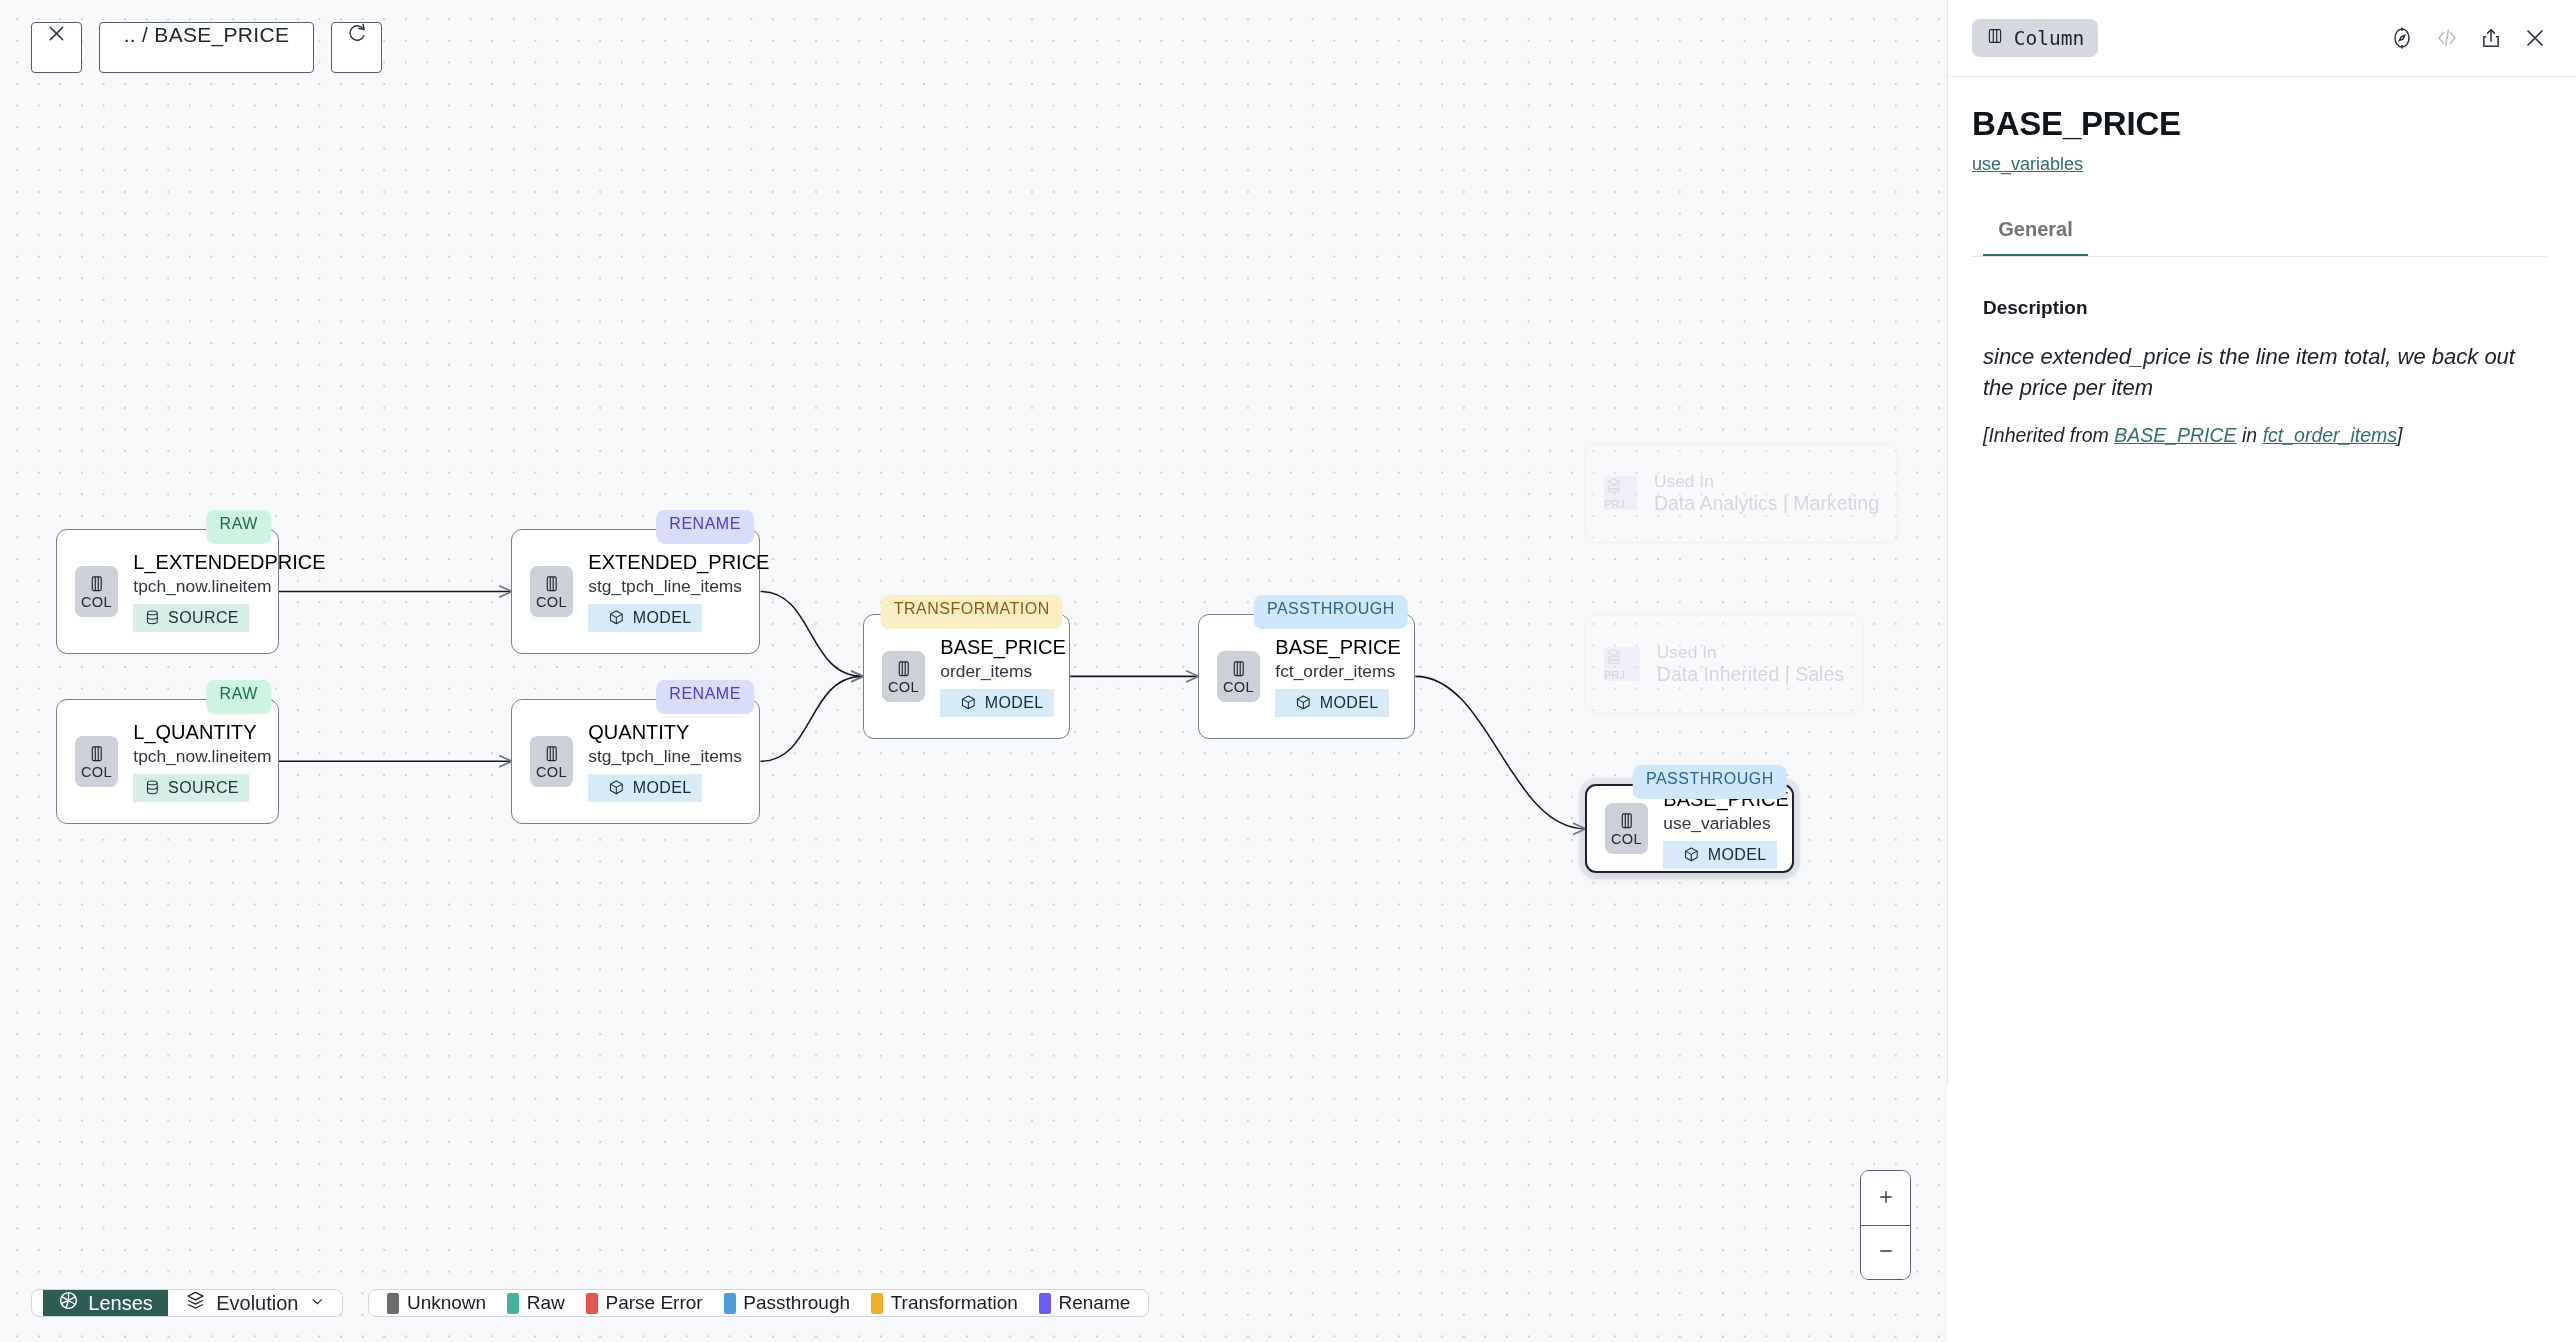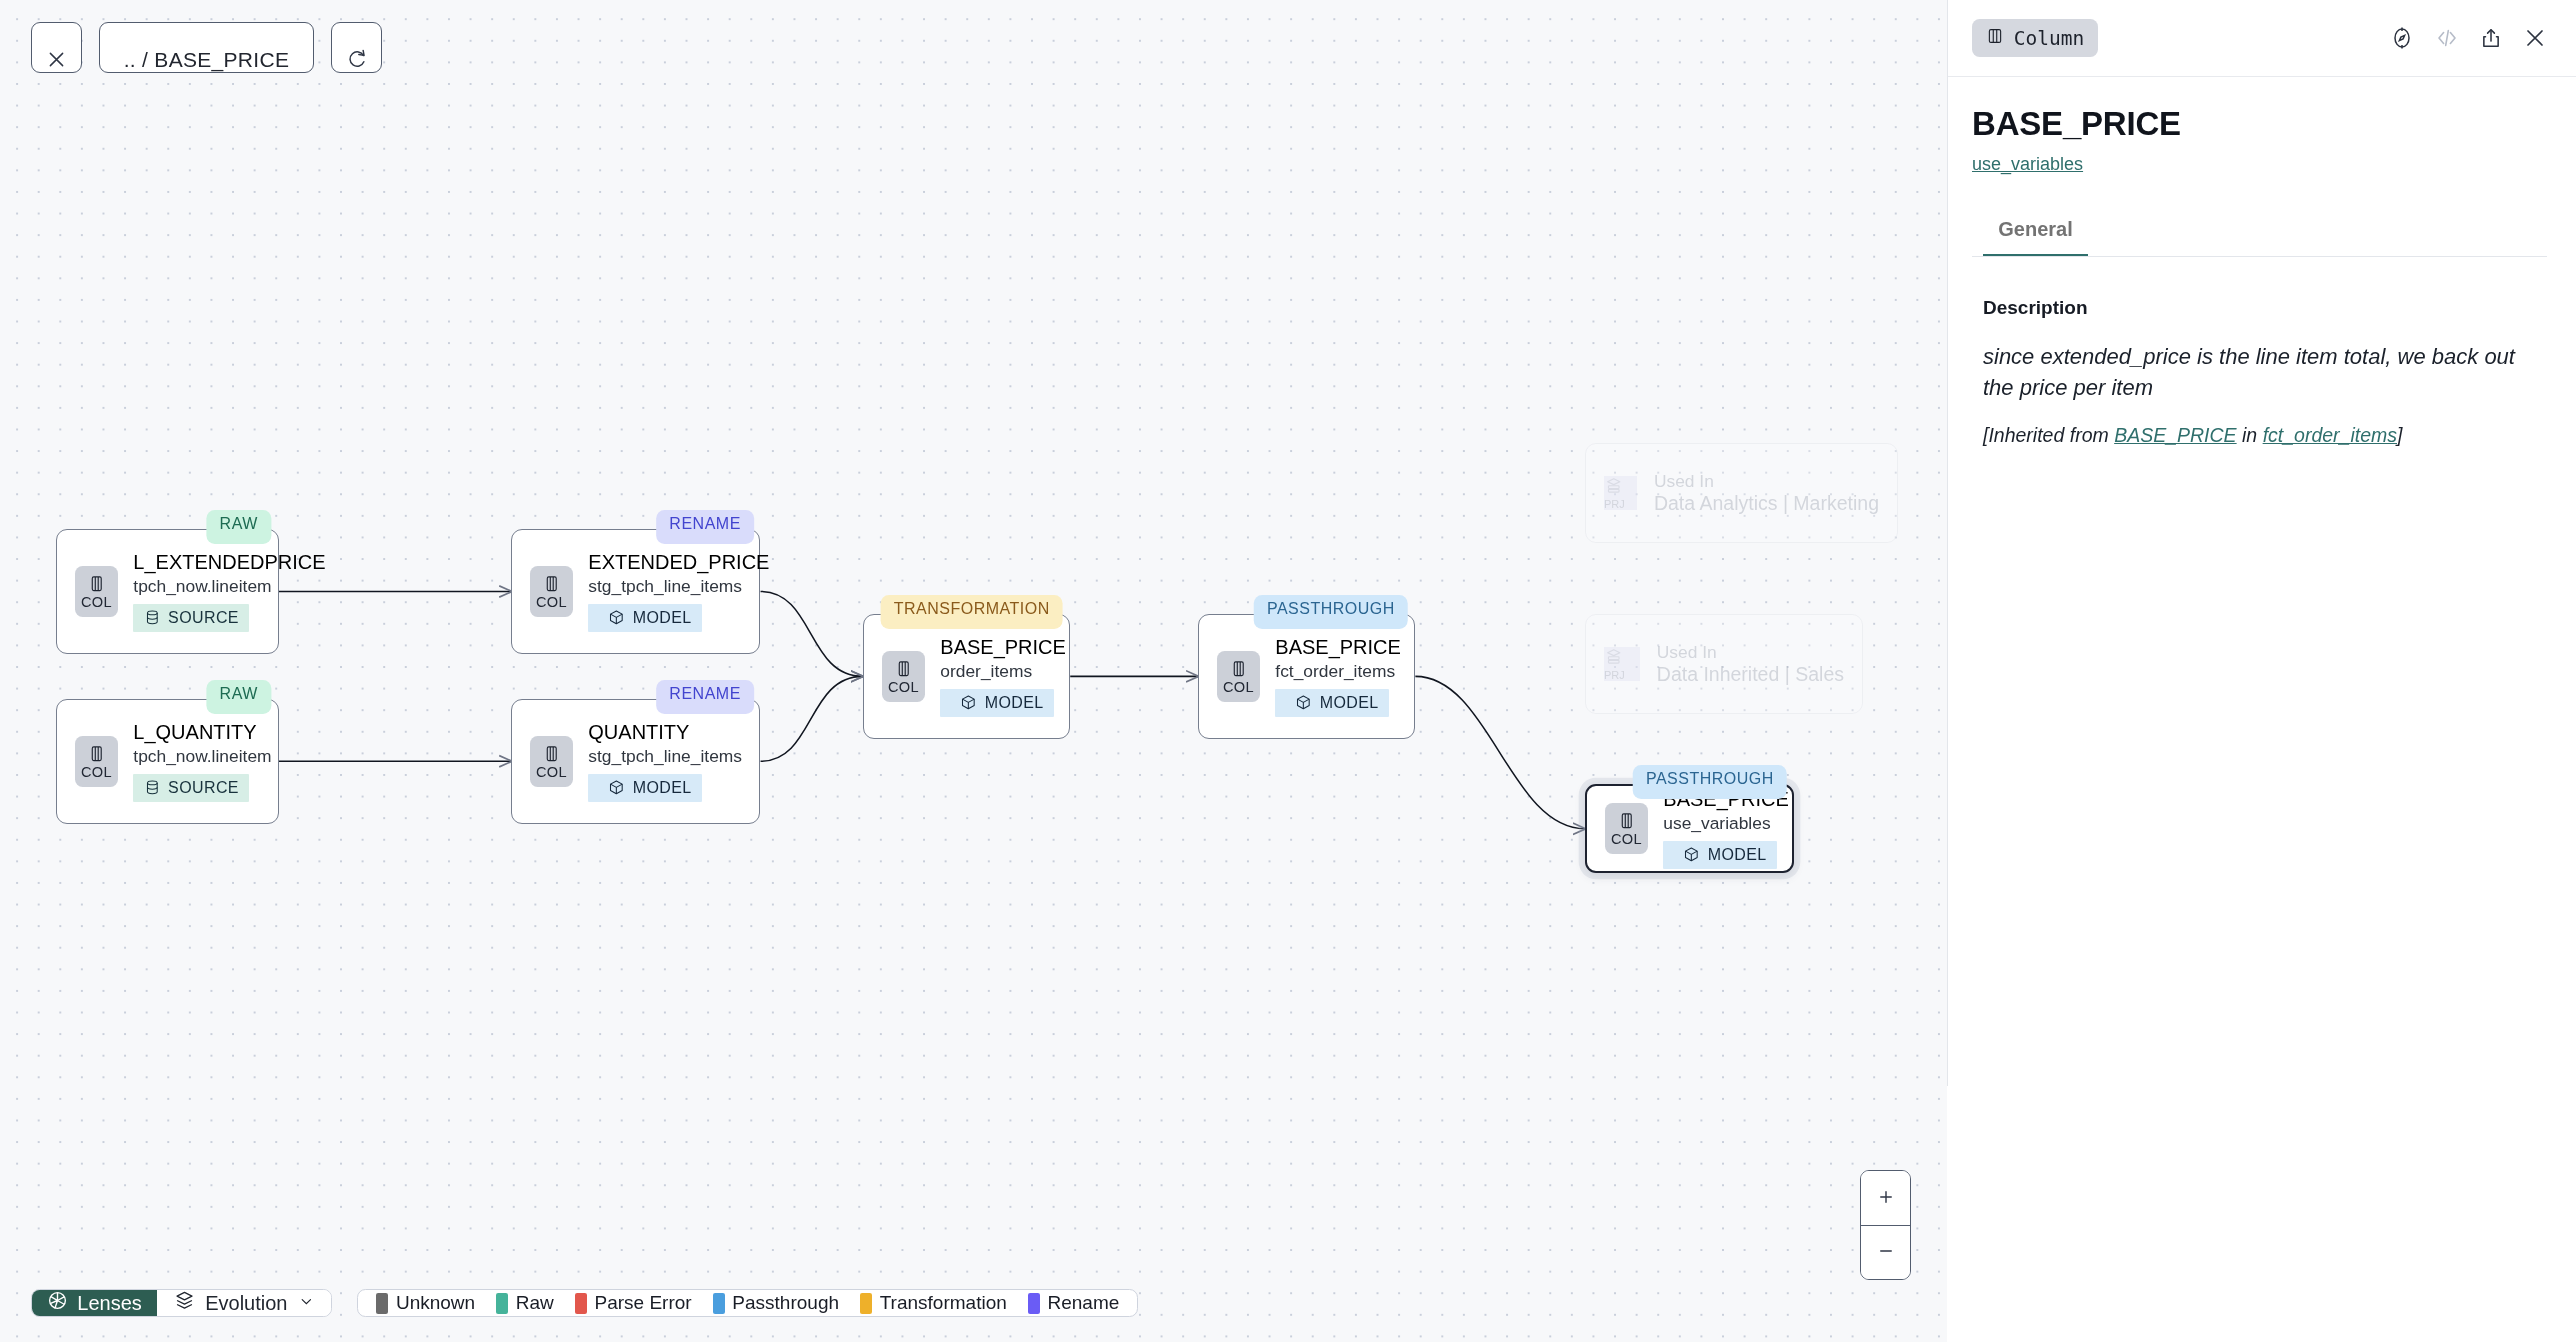--- a/index.html
+++ b/index.html
@@ -20,22 +20,22 @@
     background-size: 21.6px 21.6px;
     background-position: 6.3px 8.4px;
     overflow: hidden;
     flex: 0 0 1947px;
   }
   #edges { position: absolute; inset: 0; width: 1947px; height: 1343px; pointer-events: none; }
 
   
   .tl-toolbar { position: absolute; left: 31px; top: 22px; display: flex; align-items: center; gap: 16.7px; z-index: 40; }
   .tl-btn {
-    background: #fff; border: 1.1px solid #525c6e; border-radius: 9px;
-    height: 51px; display: flex; align-items: flex-end; justify-content: center;
+    background: #fff; border: 1.1px solid #525c6e; border-radius: 4px;
+    height: 51px; display: flex; align-items: flex-start; justify-content: center;
     color: #2f3645; cursor: pointer;
   }
   .tl-btn.square { width: 51px; }
   .tl-btn.crumb { padding: 0 24px; font-size: 21px; letter-spacing: 0.3px; color: #22262f; }
 
   
   .node {
     position: absolute;
     background: #ffffff;
     border: 1.1px solid #767e8e;
@@ -89,21 +89,21 @@
     opacity: .55;
   }
   .ghost .kind { background: #e7e8f6; }
   .ghost .kind .kind-lbl { color: #b6bac6; }
   .ghost .g-top { font-size: 17.4px; color: #b6bbc5; line-height: 1.2; }
   .ghost .g-bot { font-size: 19.5px; color: #b6bbc5; line-height: 1.2; white-space: nowrap; }
 
   
   .bottombar { position: absolute; left: 31px; bottom: 26px; display: flex; align-items: stretch; gap: 25px; z-index: 40; }
   .lens-group { display: flex; align-items: stretch; border-radius: 8.4px; overflow: hidden; border: 1px solid #cfd4de; background: #fff; }
-  .lenses-btn { background: #2d5d52; color: #fff; display: flex; align-items: center; gap: 9px; padding: 0 15.3px; font-size: 20px; cursor: pointer; }
+  .lenses-btn { background: #2d5d52; color: #fff; display: flex; align-items: center; gap: 9px; padding: 0 15.3px; font-size: 20px; cursor: pointer; margin-left: 11px; }
   .evo-btn { background: #fff; color: #21262f; display: flex; align-items: center; gap: 10.4px; padding: 0 16.7px; font-size: 20px; cursor: pointer; }
   .legend { display: flex; align-items: center; gap: 21px; background: #fff; border: 1px solid #cfd4de; border-radius: 8.4px; padding: 0 18px; }
   .leg-item { display: flex; align-items: center; gap: 7.7px; font-size: 19px; color: #191d26; white-space: nowrap; }
   .sw { width: 12px; height: 21px; border-radius: 2.1px; flex: 0 0 12px; }
 
   
   .zoomctl { position: absolute; right: 36px; bottom: 63px; width: 51px; border: 1.1px solid #525c6e; border-radius: 9px; background: #fff; z-index: 40; overflow: hidden; }
   .zoomctl button { display: block; width: 100%; height: 54px; background: #fff; border: 0; cursor: pointer; color: #2f3645; }
   .zoomctl button + button { border-top: 1.1px solid #525c6e; }
 

